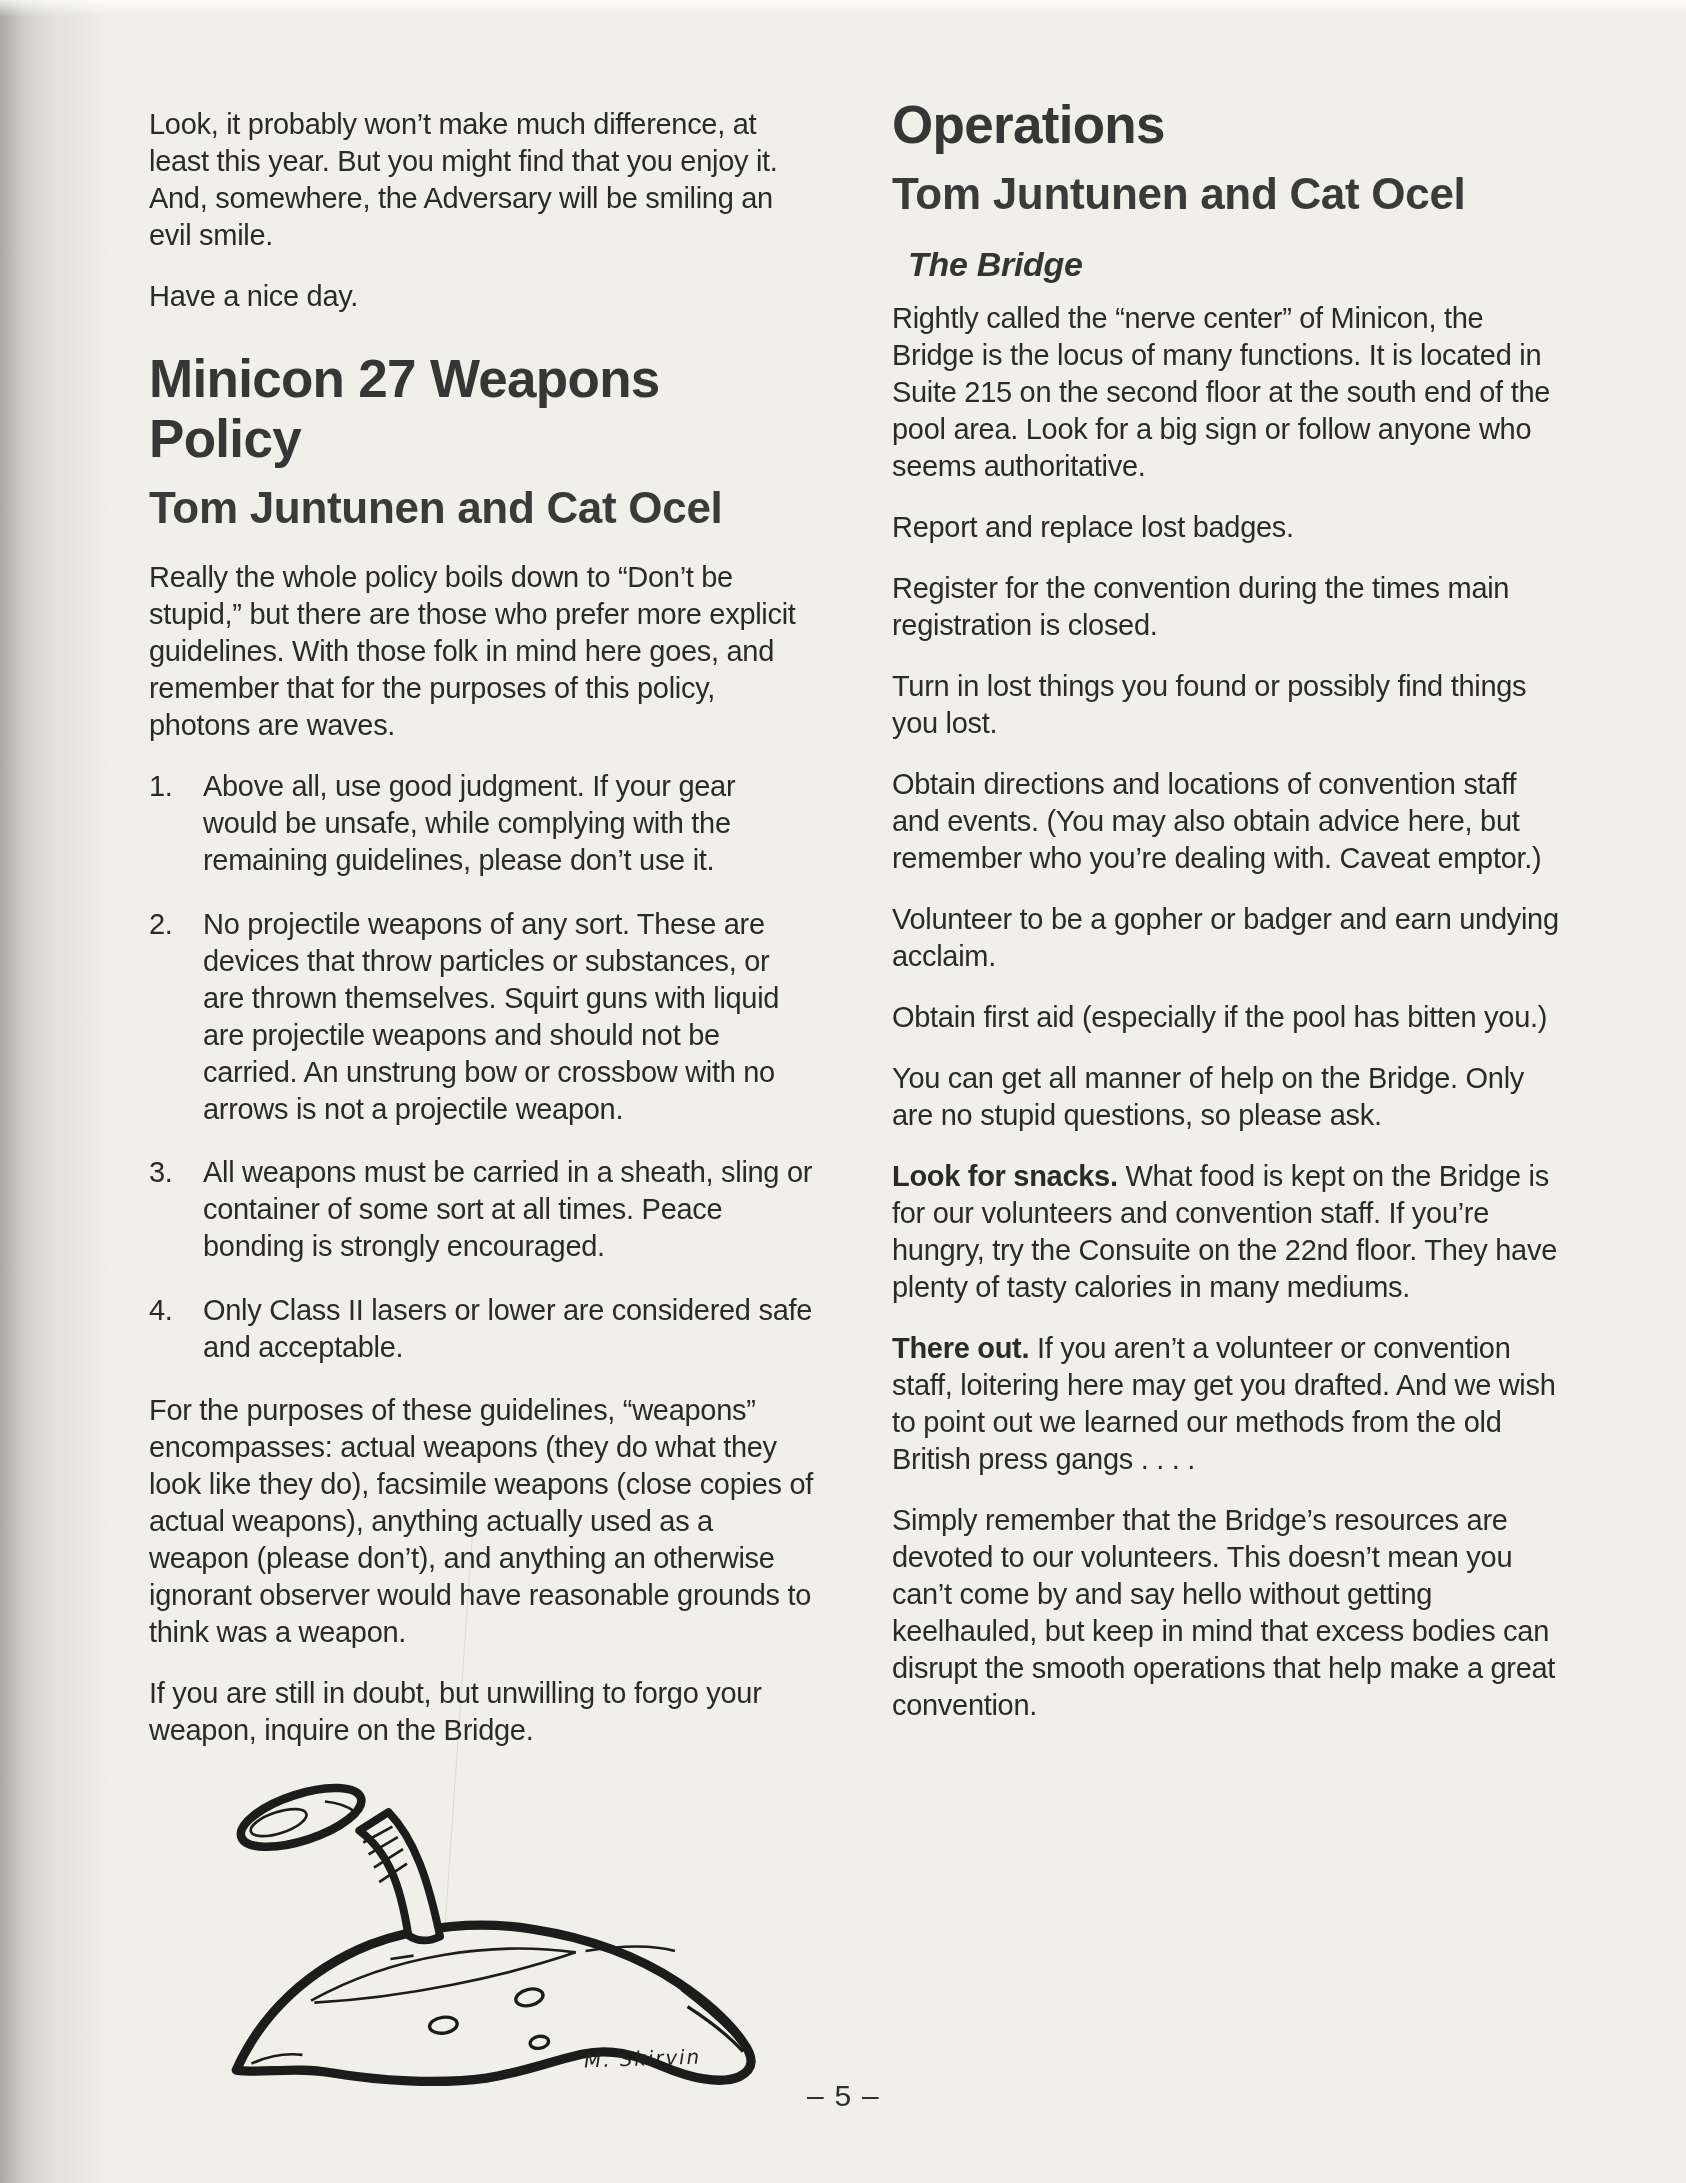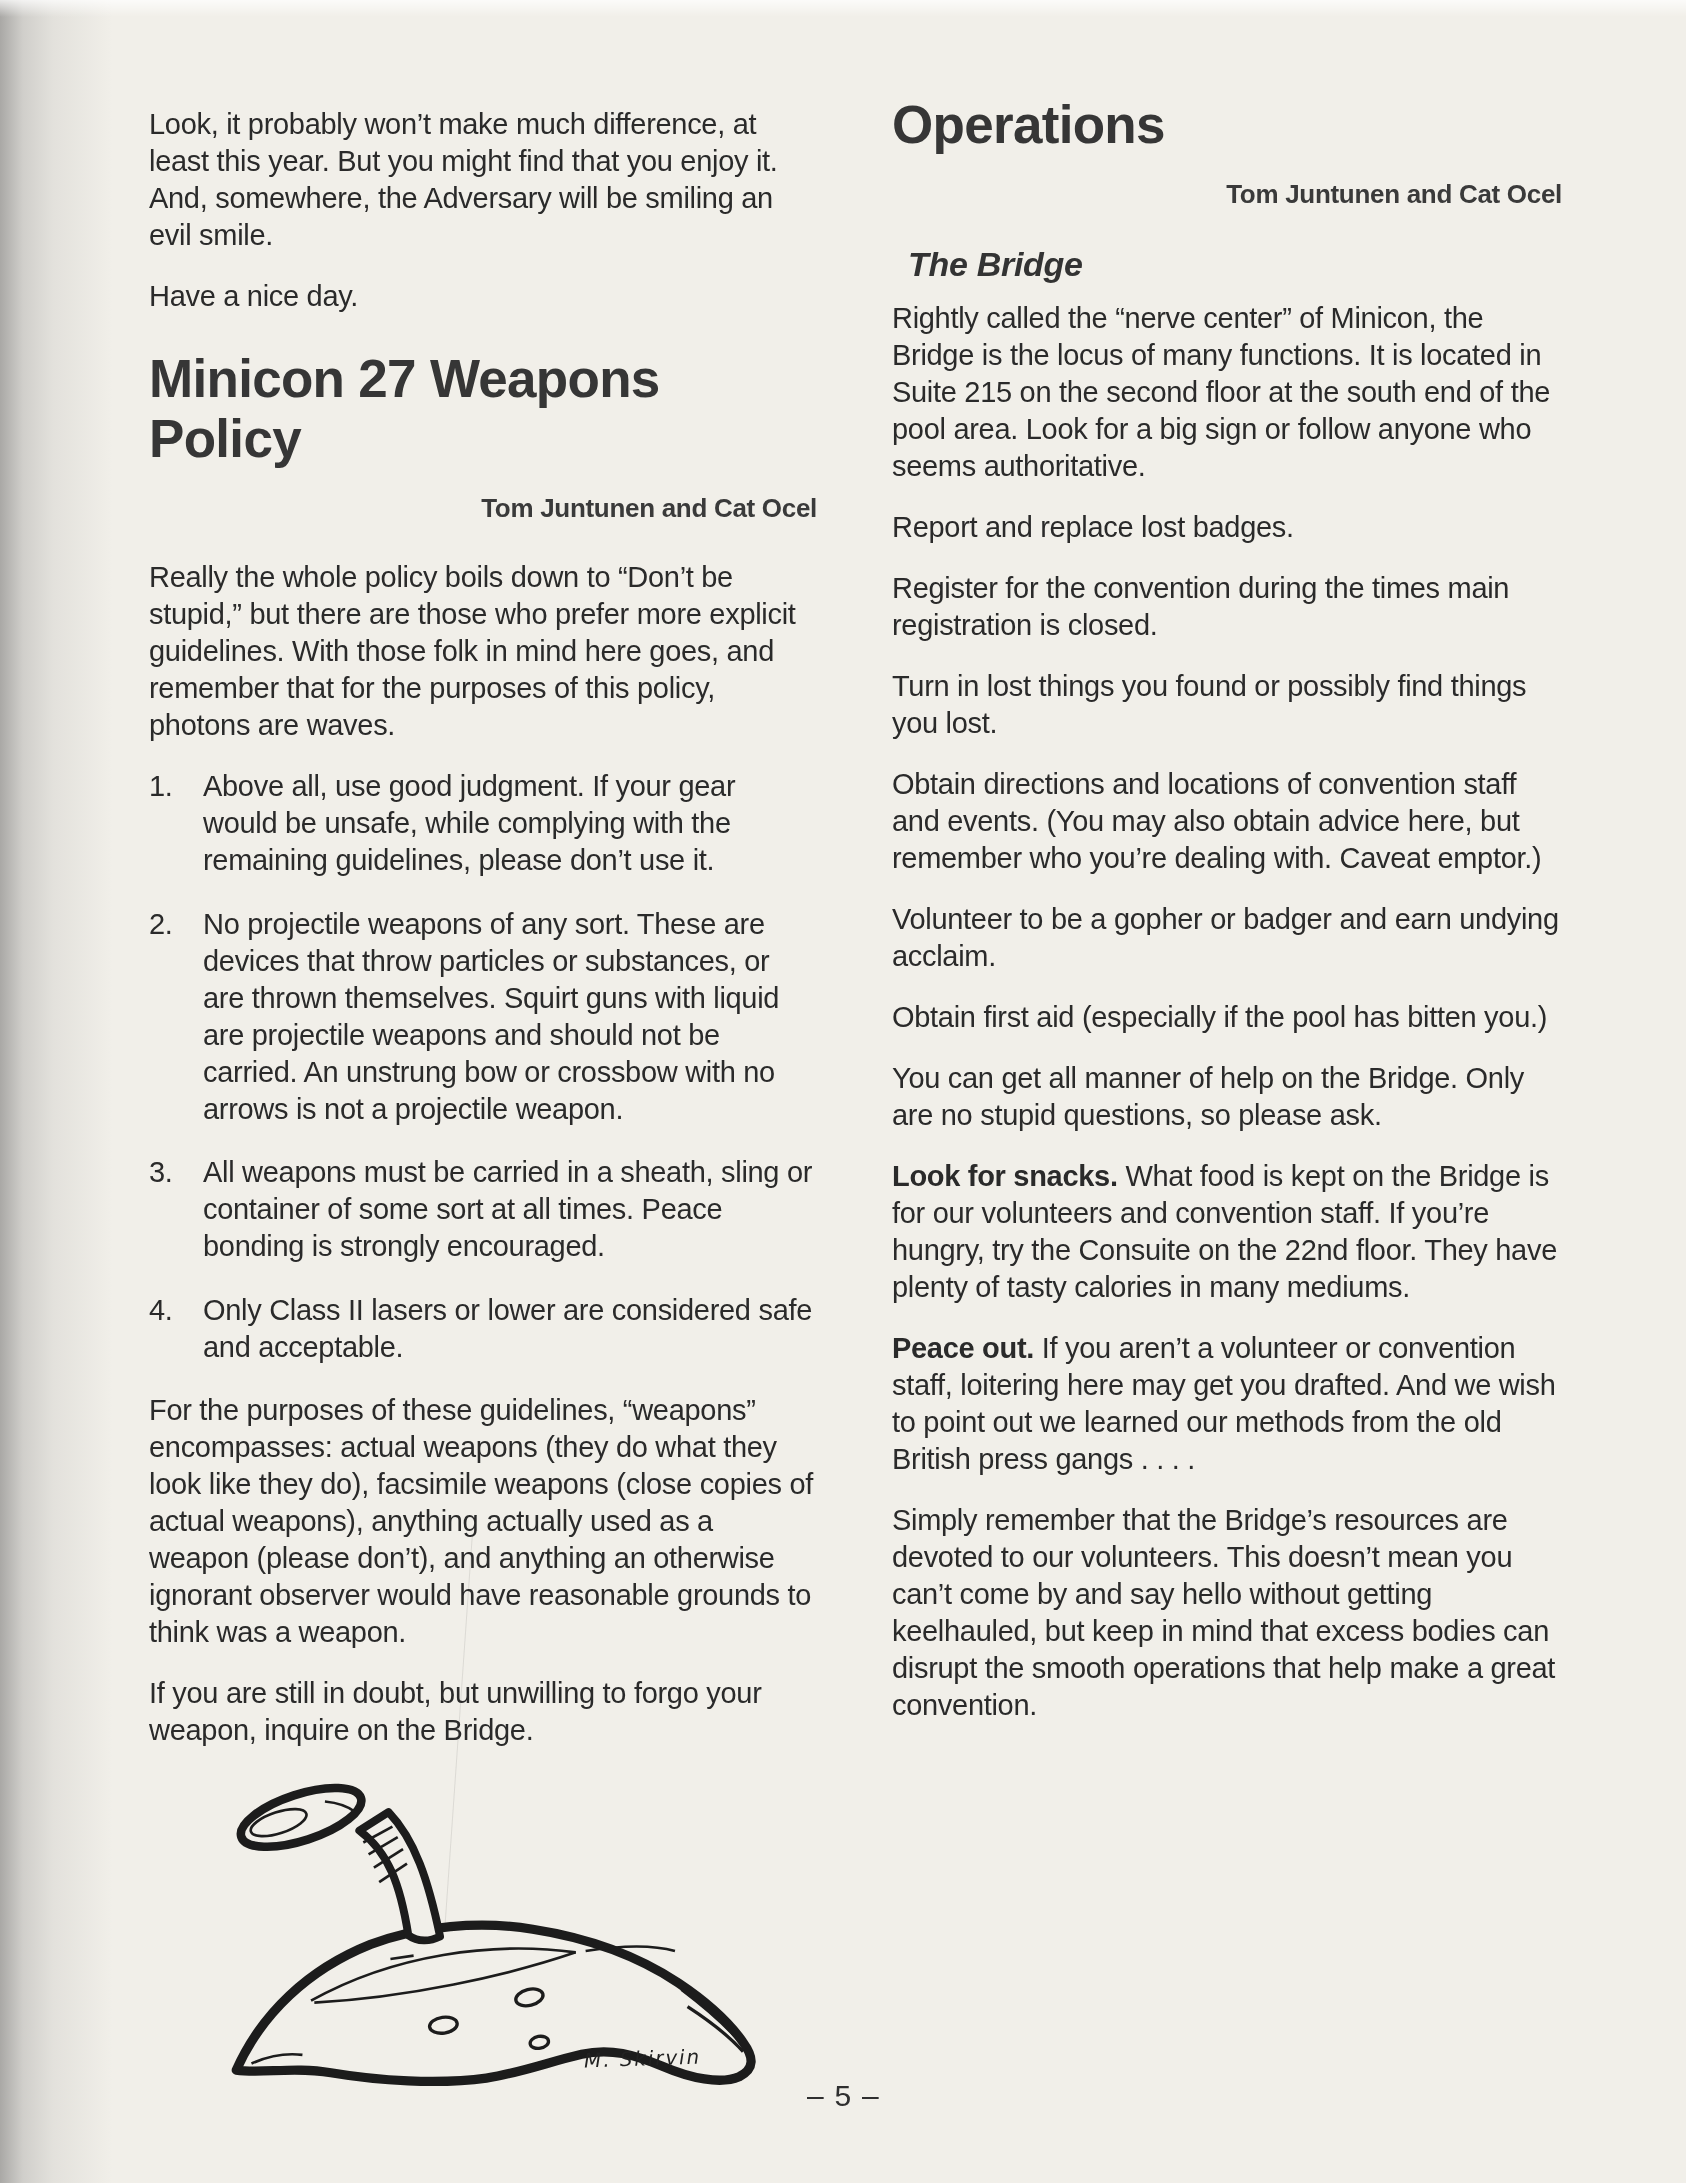--- a/index.html
+++ b/index.html
@@ -54,27 +54,26 @@
   h1.display {
     font-size: 53px;
     line-height: 60px;
     font-weight: 700;
     letter-spacing: -0.7px;
     color: #363636;
     margin: 34px 0 20px 0;
   }
   h1.display.tight { margin-top: 0; }
   .byline {
-    font-size: 26px;
+    font-size: 44px;
     line-height: 38px;
     font-weight: 700;
     letter-spacing: -0.3px;
     color: #3a3a3a;
     margin: 0 0 32px 0;
-    text-align: right;
   }
   h3.subhead {
     font-size: 34px;
     line-height: 38px;
     font-weight: 700;
     font-style: italic;
     letter-spacing: -0.3px;
     color: #333333;
     margin: 29px 0 17px 16px;
   }
@@ -215,21 +214,21 @@
     <p class="body">Turn in lost things you found or possibly find things you lost.</p>
     <p class="body">Obtain directions and locations of convention staff and events. (You may also obtain advice here, but remember who you’re dealing with. Caveat emptor.)</p>
     <p class="body">Volunteer to be a gopher or badger and earn undying acclaim.</p>
     <p class="body">Obtain first aid (especially if the pool has bitten you.)</p>
     <p class="body">You can get all manner of help on the Bridge. Only are no stupid questions, so please ask.</p>
 
     <p class="body">
       <span class="lead">Look for snacks.</span><span> What food is kept on the Bridge is for our volunteers and convention staff. If you’re hungry, try the Consuite on the 22nd floor. They have plenty of tasty calories in many mediums.</span>
     </p>
     <p class="body">
-      <span class="lead">Peace out.</span><span> If you aren’t a volunteer or convention staff, loitering here may get you drafted. And we wish to point out we learned our methods from the old British press gangs . . . .</span>
+      <span class="lead">There out.</span><span> If you aren’t a volunteer or convention staff, loitering here may get you drafted. And we wish to point out we learned our methods from the old British press gangs . . . .</span>
     </p>
     <p class="body">
       <span>Simply remember that the Bridge’s resources are devoted to our volunteers. This doesn’t mean you can’t come by and say hello without getting keelhauled, but keep in mind that excess bodies can disrupt the smooth operations that help make a great convention.</span>
     </p>
   </div>
 
   <div class="footer">– 5 –</div>
 </div>
 
 

